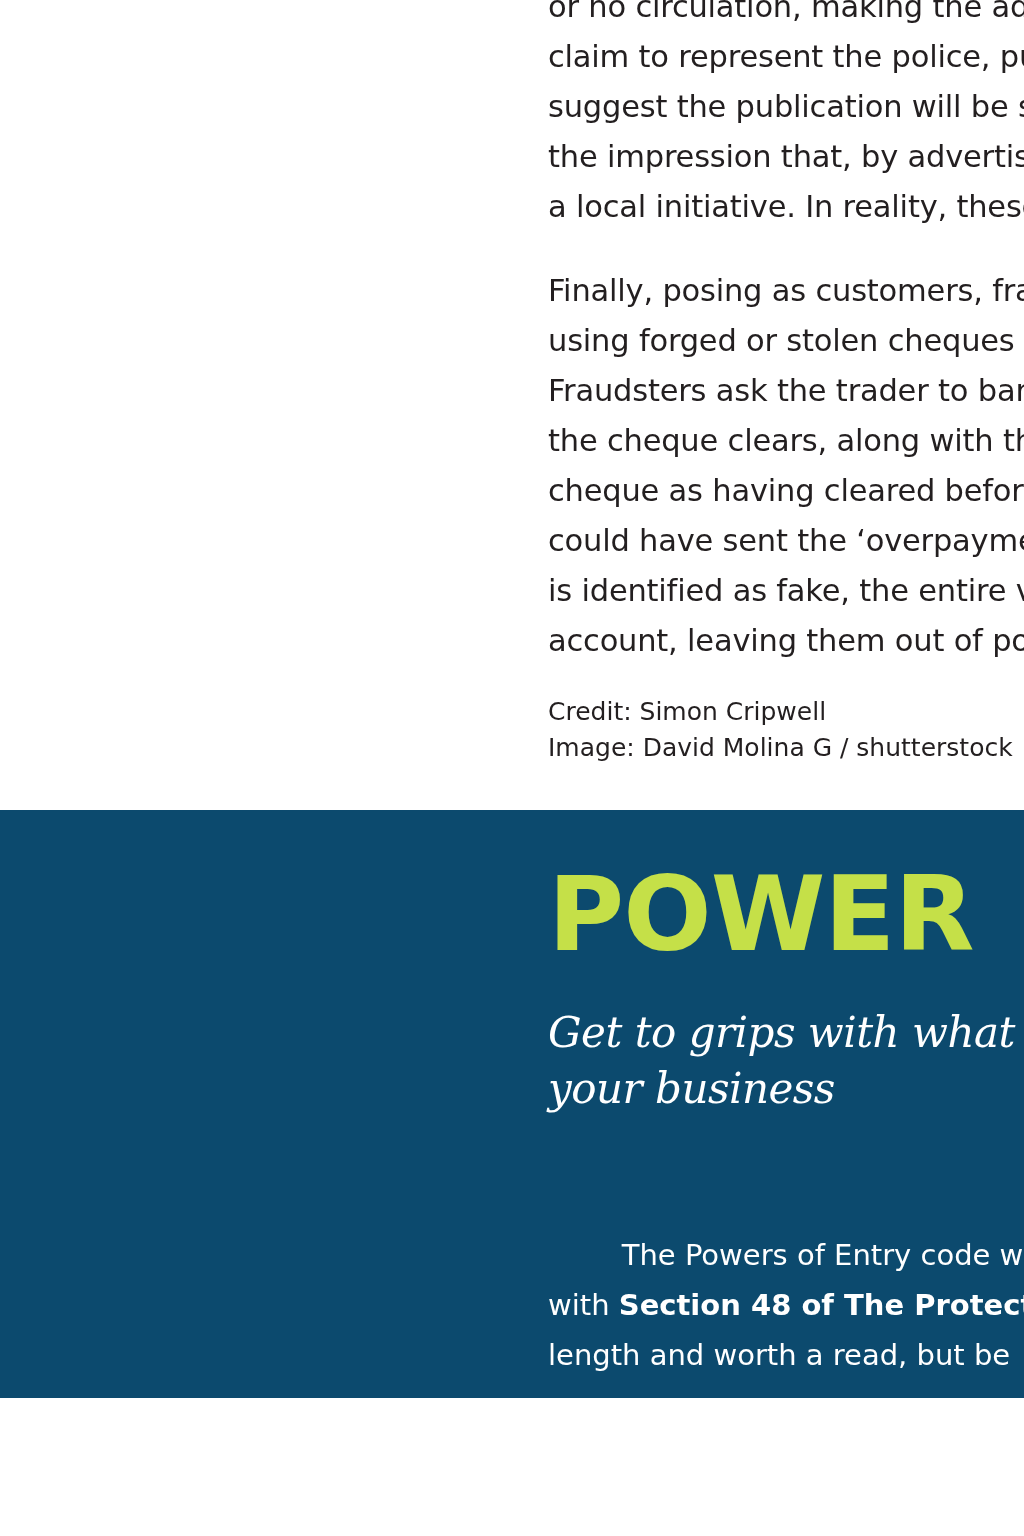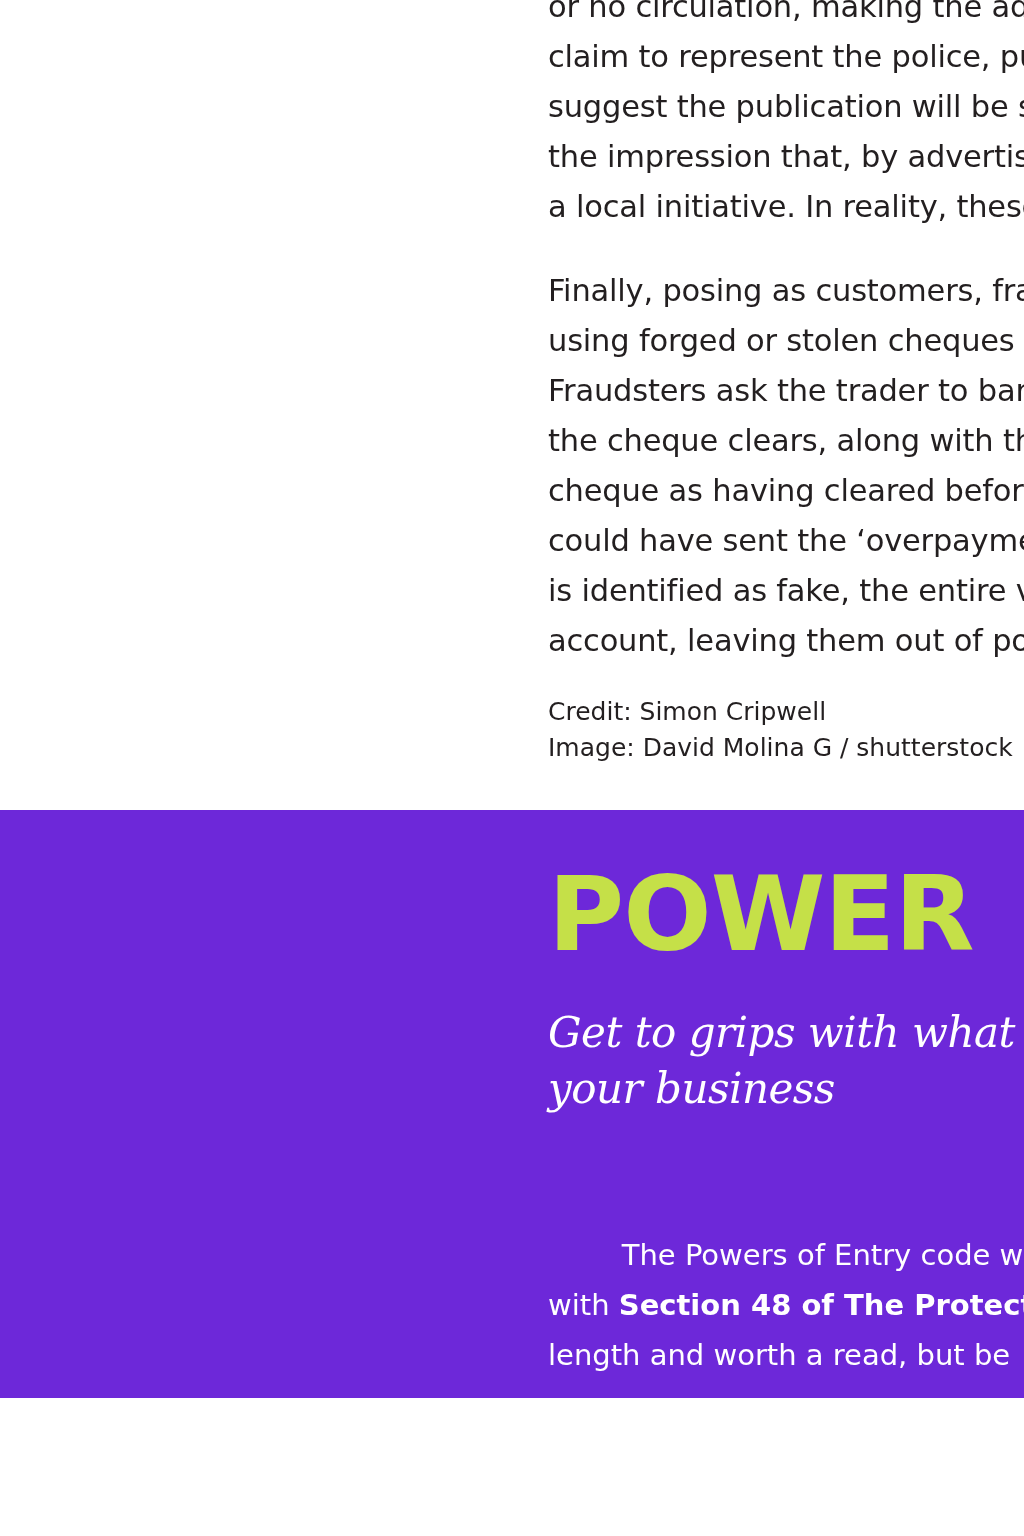--- a/index.html
+++ b/index.html
@@ -64,21 +64,21 @@
     white-space: pre;
   }
 
   
   .blue-section {
     position: absolute;
     left: 0;
     top: 810px;
     width: 1024px;
     height: 588px;
-    background: #6d28d9;
+    background: #0c4a6e;
     overflow: hidden;
   }
 
   .headline {
     position: absolute;
     left: 548px;
     top: 52px;
     font-family: "DejaVu Sans", sans-serif;
     font-weight: bold;
     font-size: 104px;

